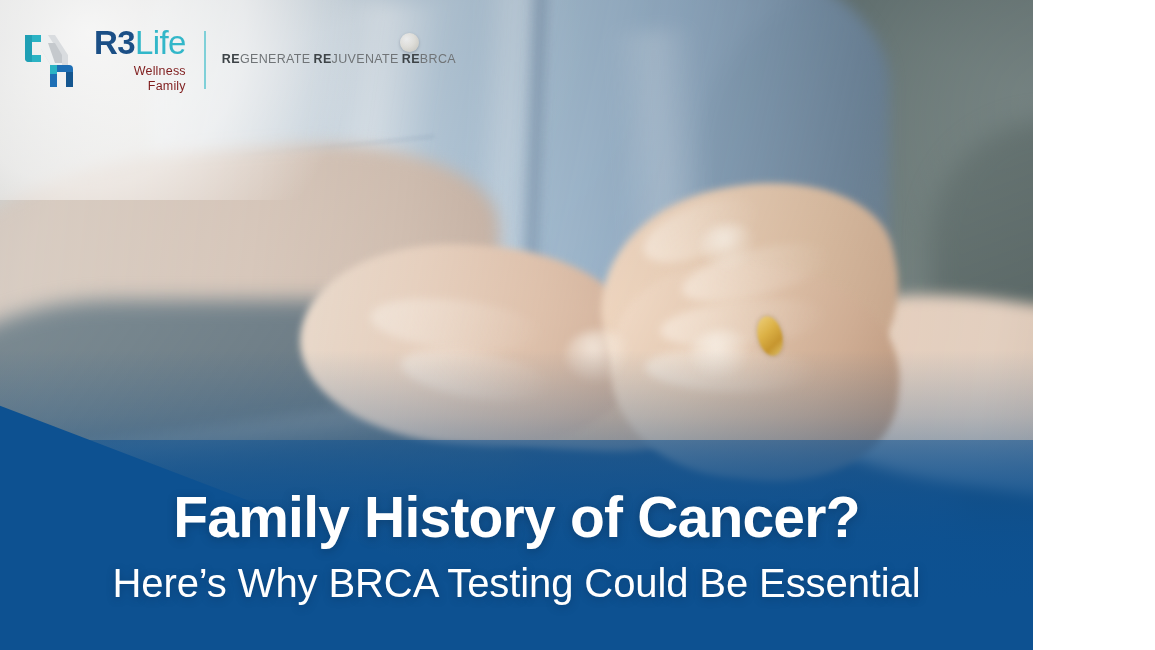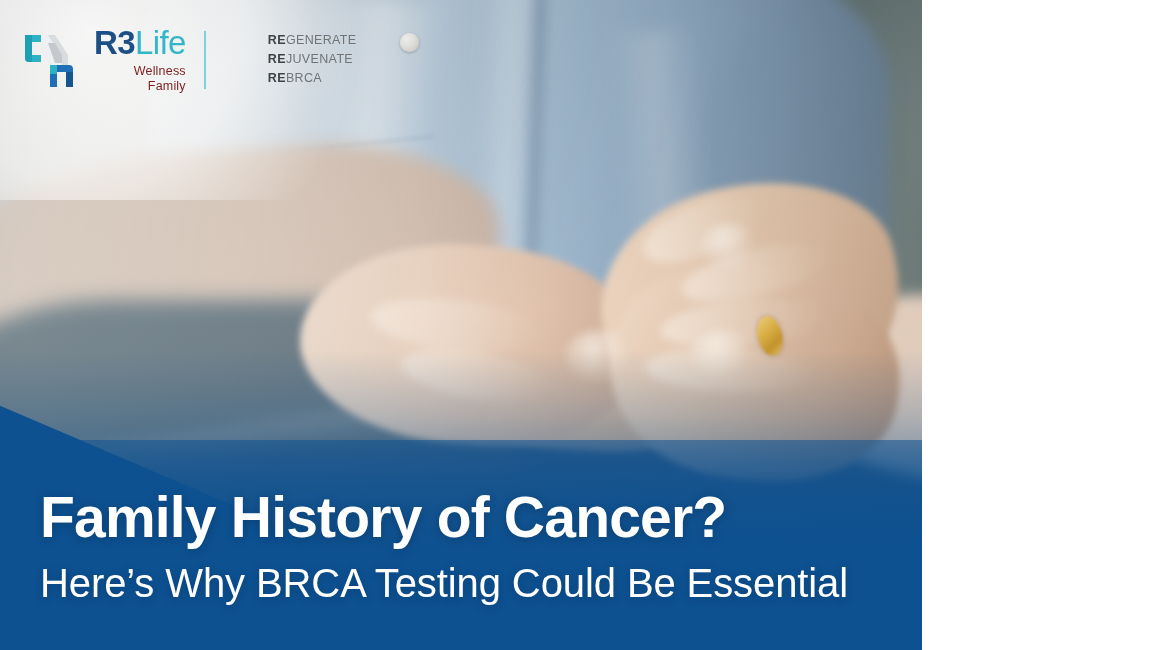--- a/index.html
+++ b/index.html
@@ -6,21 +6,21 @@
     margin: 0;
     padding: 0;
     background: #ffffff;
   }
   body {
     font-family: "Liberation Sans", sans-serif;
   }
 
   #banner {
     position: relative;
-    width: 922px;
+    width: 1033px;
     height: 650px;
     overflow: hidden;
     background: #cfd6d4;
   }
 
   
   .photo {
     position: absolute;
     inset: 0;
     overflow: hidden;
@@ -291,37 +291,36 @@
   }
   .logo-divider {
     width: 2px;
     height: 58px;
     background: #7fd0d8;
     flex: none;
     margin: 0 2px 0 4px;
   }
   .logo-tag {
     display: flex;
-    flex-direction: column;
+    flex-direction: row;
     gap: 3px;
     font-size: 12.5px;
     letter-spacing: 0.35px;
     color: #707477;
     line-height: 1.25;
     white-space: nowrap;
-    margin-left: 46px;
   }
   .logo-tag b { color: #3d4347; font-weight: 700; }
 
   
   .headline-block {
     position: absolute;
     left: 0; right: 0;
     bottom: 44px;
-    text-align: left;
+    text-align: center;
     padding: 0 40px;
   }
   .headline {
     margin: 0;
     font-size: 57px;
     font-weight: 700;
     color: #ffffff;
     letter-spacing: -0.8px;
     line-height: 1.04;
     text-shadow: 0 2px 10px rgba(6,40,75,0.42);

